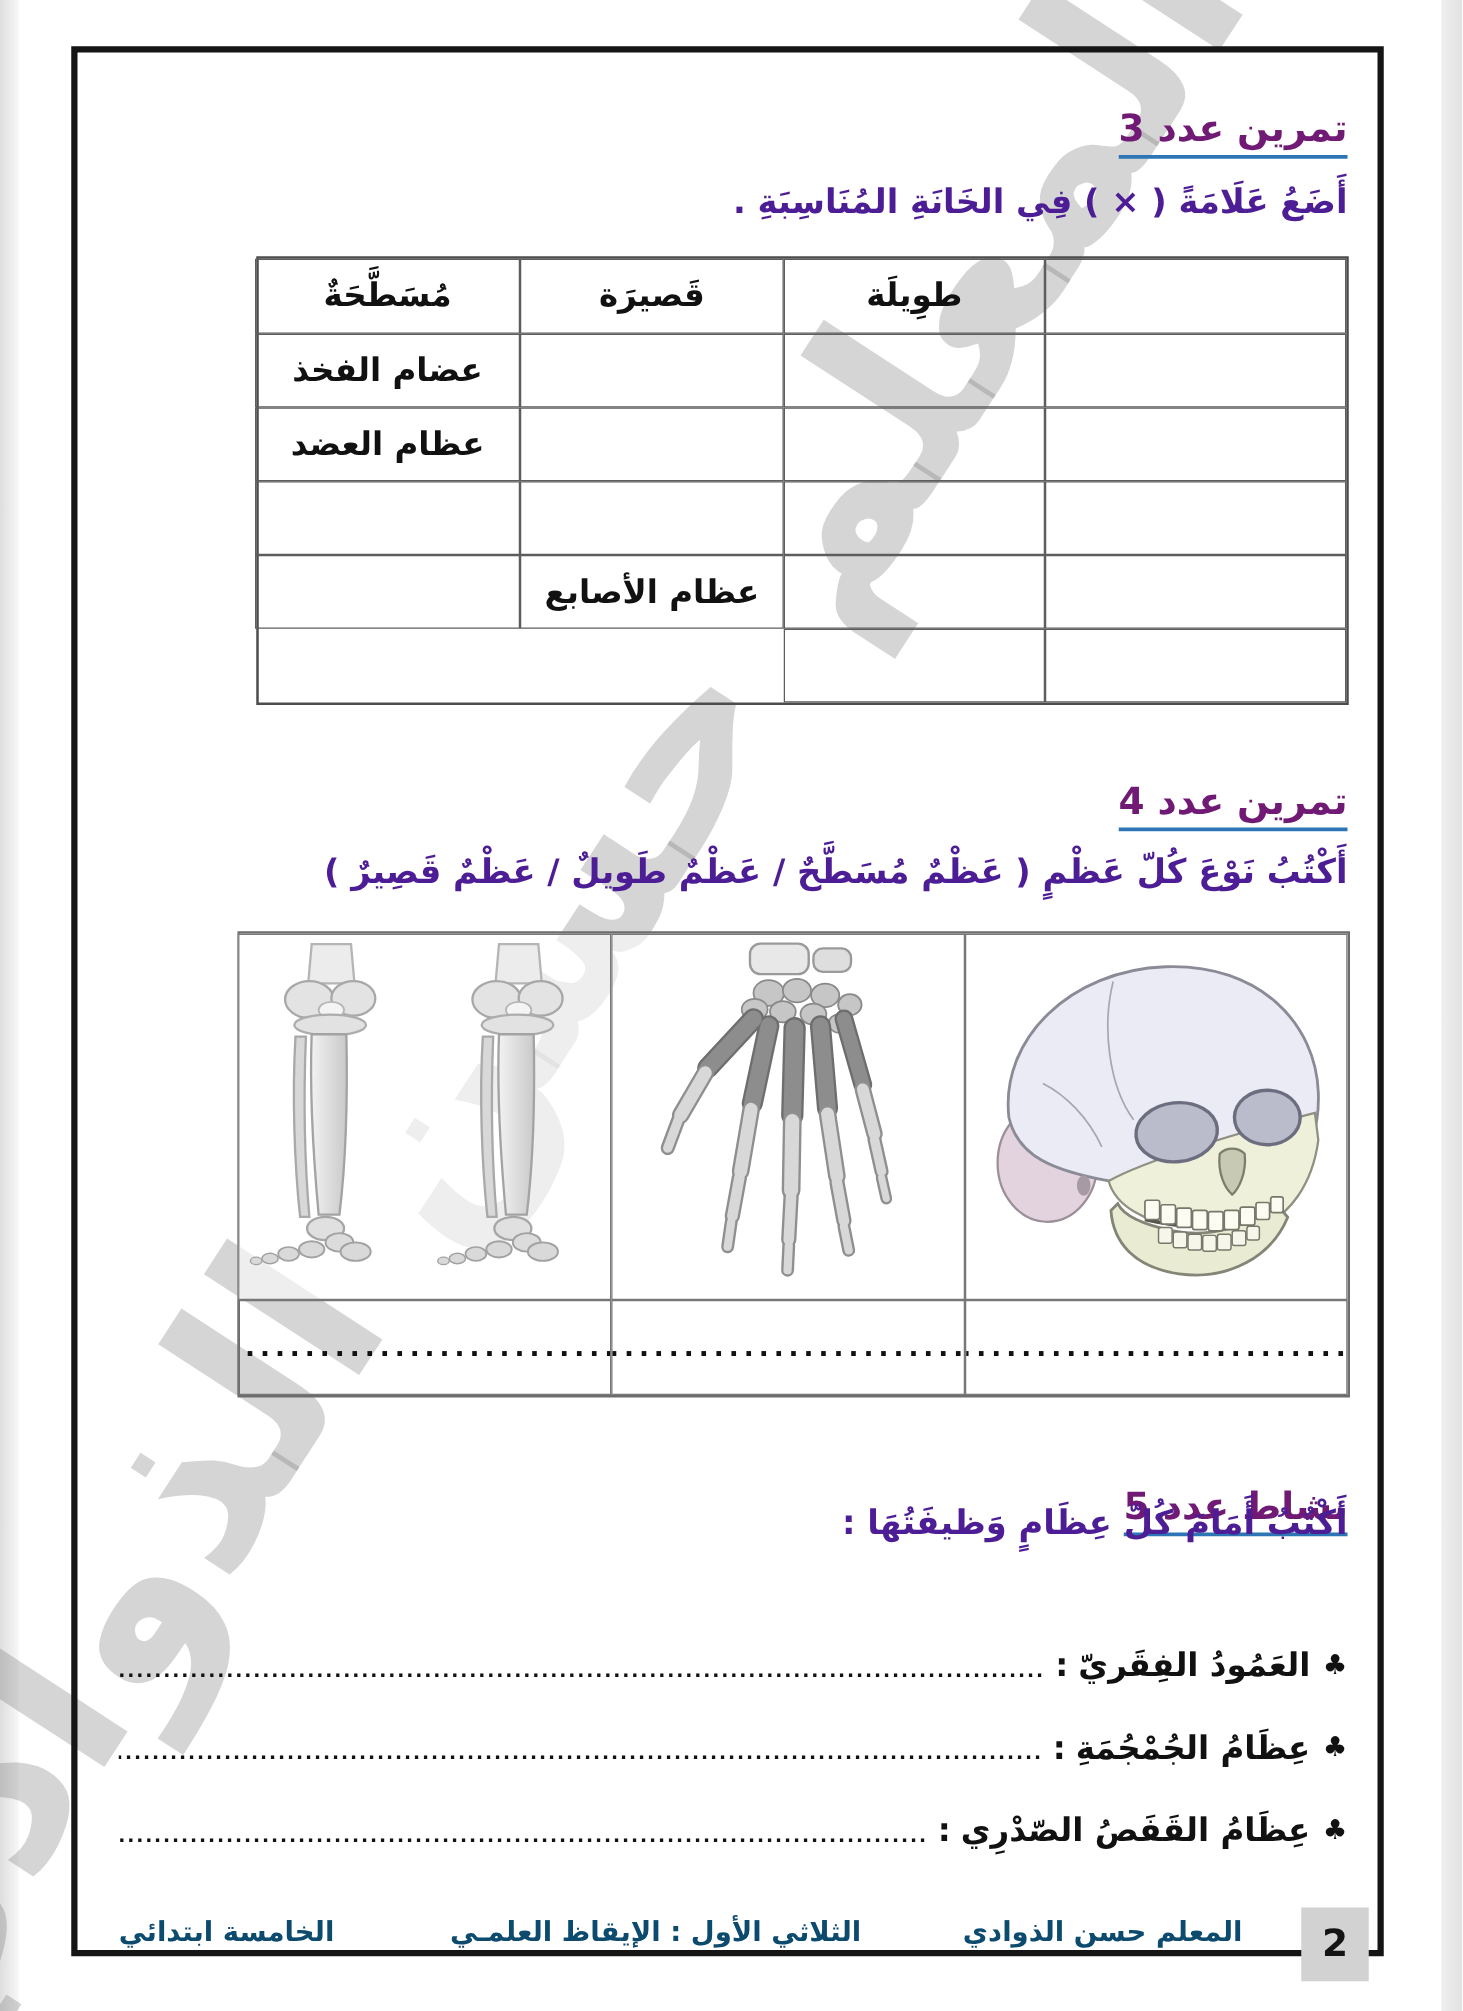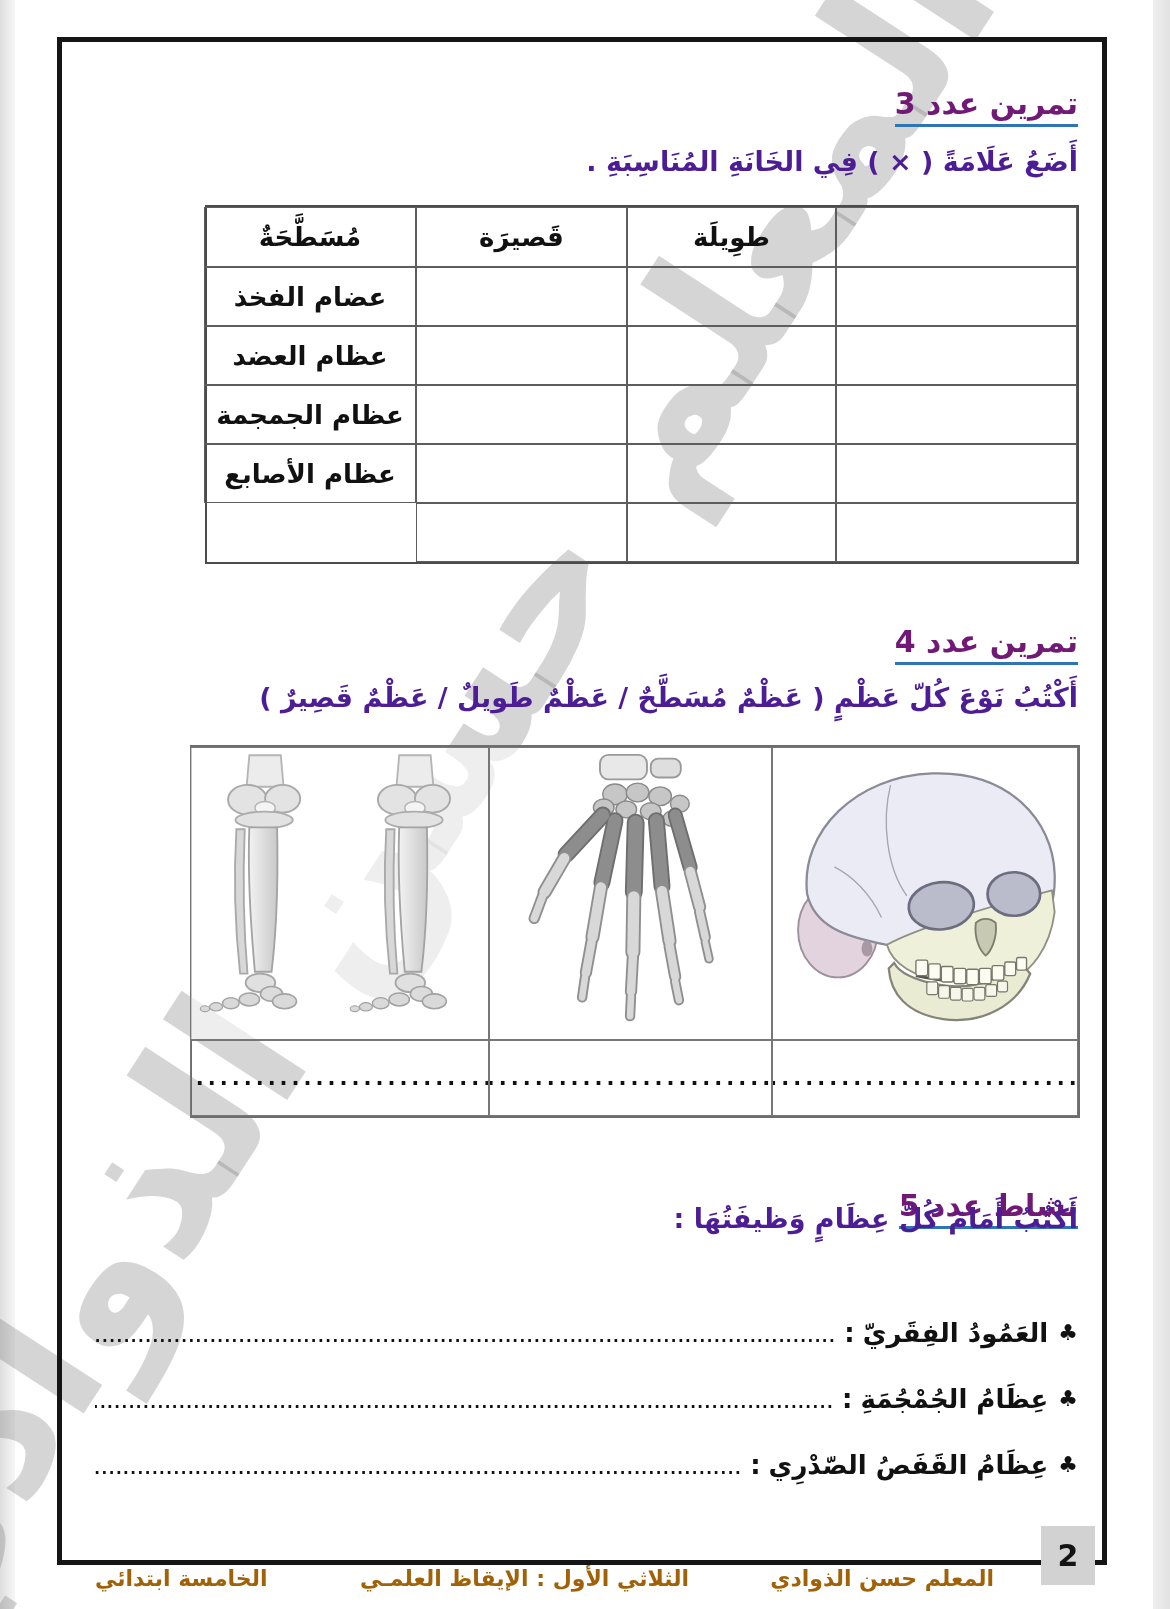--- a/index.html
+++ b/index.html
@@ -32,22 +32,22 @@
                border:2px solid #6d6d6d; }
   .img-cell { border:1px solid #777; display:flex; align-items:center; justify-content:center;
               overflow:hidden; background:rgba(255,255,255,0.6); }
   .dots-cell { border:1px solid #777; display:flex; align-items:center; justify-content:center;
                font-weight:bold; font-size:21px; letter-spacing:4px; white-space:nowrap; overflow:hidden; }
   .act-item { position:absolute; right:92px; left:95px; z-index:3; display:flex; direction:rtl;
               align-items:baseline; font-weight:bold; font-size:26px; white-space:nowrap; }
   .act-item .bullet { font-size:22px; margin-left:10px; transform:translateY(-2px); }
   .act-item .colon { margin:0 8px; }
   .act-dots { flex:1; overflow:hidden; font-size:15px; letter-spacing:1.5px; font-weight:bold; }
-  .foot { position:absolute; z-index:3; color:#a16207; font-weight:bold; font-size:22px;
-          direction:rtl; white-space:nowrap;margin-top:32px; }
+  .foot { position:absolute; z-index:3; color:#0c4a6e; font-weight:bold; font-size:22px;
+          direction:rtl; white-space:nowrap; }
   .page-badge { position:absolute; left:1041px; top:1526px; width:54px; height:59px;
                 background:#d2d2d2; z-index:4; display:flex; align-items:center; justify-content:center;
                 font-size:30px; font-weight:bold; color:#141414; }
 </style>
 </head>
 <body>
 
 <div class="shot">
   <div class="edge-left"></div>
   <div class="edge-right"></div>
@@ -74,21 +74,20 @@
     <div>عضام الفخذ</div>
     <div></div>
     <div></div>
     <div></div>
 
     <div>عظام العضد</div>
     <div></div>
     <div></div>
     <div></div>
 
-    <div>عظام الجمجمة</div>
     <div></div>
     <div></div>
     <div></div>
 
     <div>عظام الأصابع</div>
     <div></div>
     <div></div>
     <div></div>
   </div>
 

